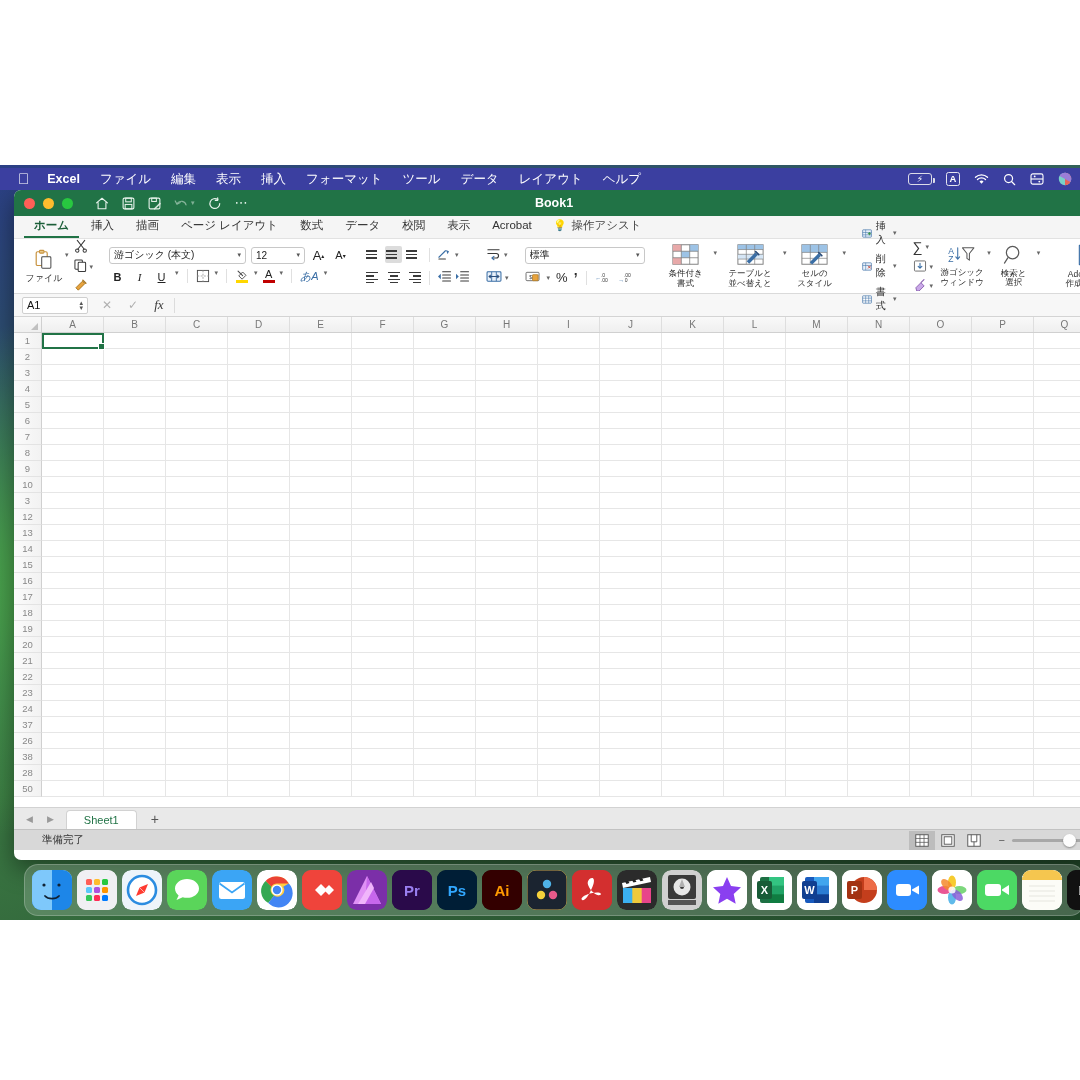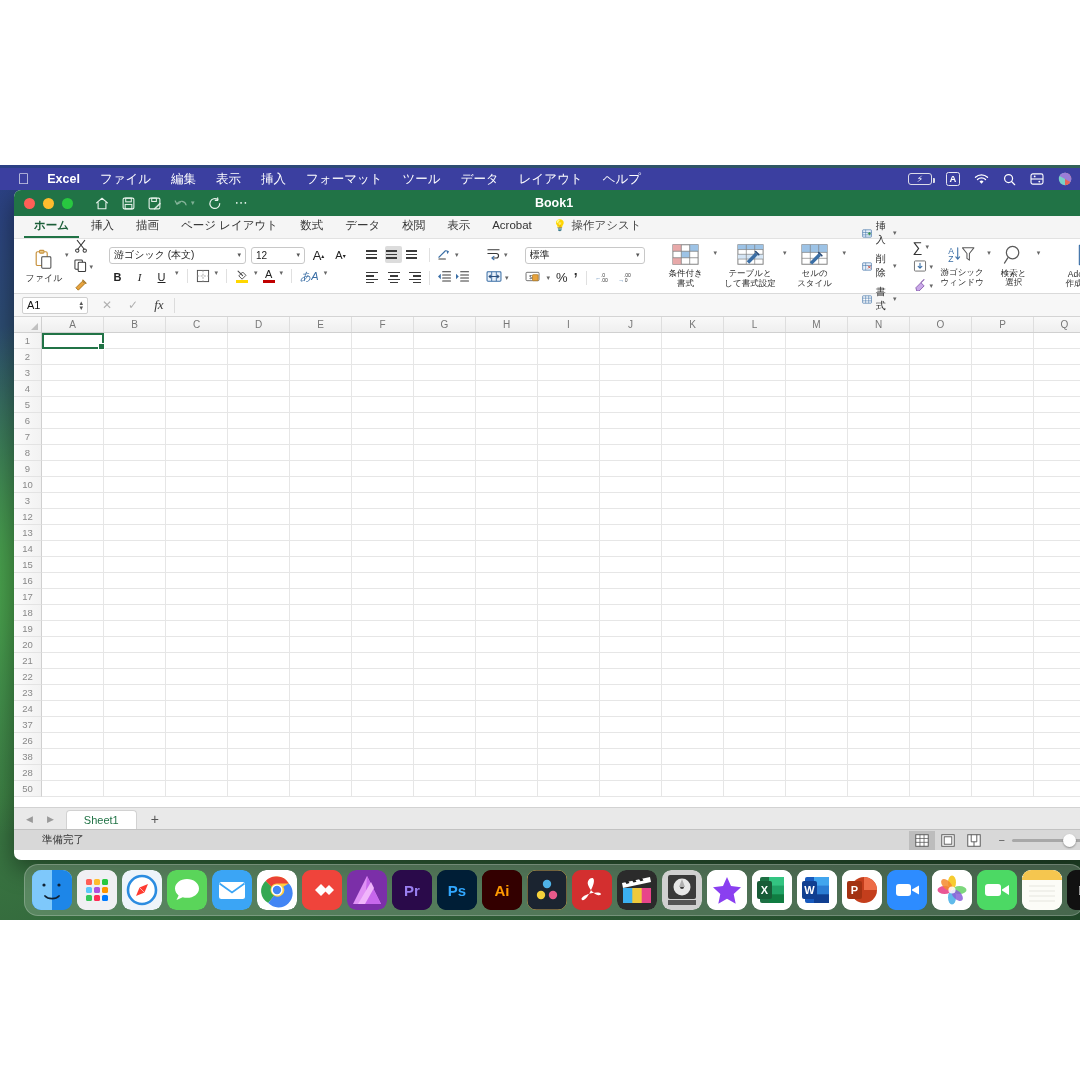--- a/index.html
+++ b/index.html
@@ -588,21 +588,21 @@
                 <line x1=".8" y1="5.8" x2="27.2" y2="5.8"></line>
                 <line x1=".8" y1="10.8" x2="27.2" y2="10.8"></line>
                 <line x1=".8" y1="15.8" x2="27.2" y2="15.8"></line>
               </g>
               <path d="M10 18 19 9l2.6 2.6-9 9z" fill="#3a6ea5"></path>
               <path d="M19.4 8 22.6 11.2" stroke="#2c4f7c" stroke-width="1.8" stroke-linecap="round"></path>
             </svg>
         </span>
         <span class="lbl">
           <span>テーブルと</span><br>
-          <span>して書式設定</span>
+          <span>並べ替えと</span>
         </span>
       </div>
       <span class="caret" style="align-self:flex-start;margin-top:10px">▾</span>
       <div class="stylebtn">
         <span>
           <svg width="27" height="21" viewBox="0 0 28 22">
               <rect x=".8" y=".8" width="26.4" height="20.4" fill="#fff" stroke="#7d7d7d" stroke-width="1"></rect>
               <rect x=".8" y=".8" width="26.4" height="8" fill="#9dc3e6"></rect>
               <g stroke="#7d7d7d" stroke-width=".7">
                 <line x1="9.6" y1=".8" x2="9.6" y2="21.2"></line>

